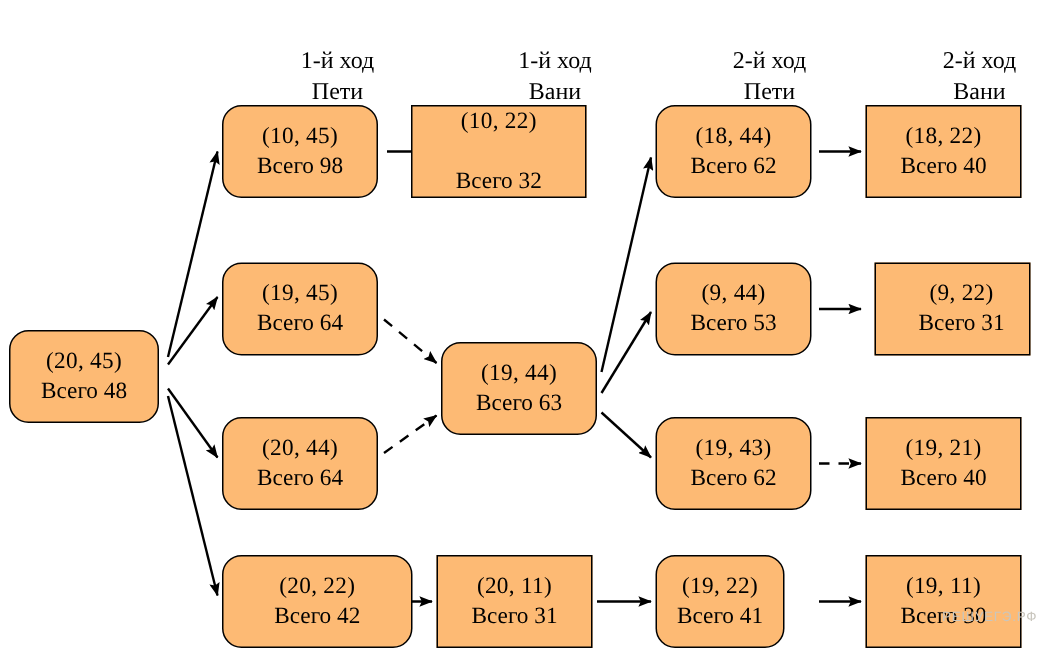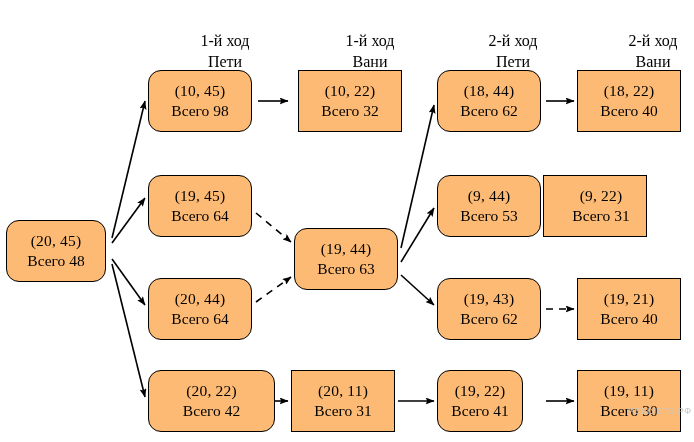--- a/index.html
+++ b/index.html
@@ -113,21 +113,21 @@
         <span class="ln">Всего 64</span>
       </div>
       <div class="node rounded" style="left: 148px; top: 278px; width: 104px; height: 62px;">
         <span class="ln ln1">(20, 44)</span>
         <span class="ln">Всего 64</span>
       </div>
       <div class="node rounded" style="left: 148px; top: 370px; width: 127px; height: 62px;">
         <span class="ln ln1">(20, 22)</span>
         <span class="ln">Всего 42</span>
       </div>
-      <div class="node rect" style="left: 298px; top: 70px; width: 104px; height: 62px;">
+      <div class="node rect" style="left: 274px; top: 70px; width: 117px; height: 62px; justify-content: space-between;">
         <span class="ln ln1">(10, 22)</span>
         <span class="ln">Всего 32</span>
       </div>
       <div class="node rounded" style="left: 294px; top: 228px; width: 104px; height: 62px;">
         <span class="ln ln1">(19, 44)</span>
         <span class="ln">Всего 63</span>
       </div>
       <div class="node rect" style="left: 291px; top: 370px; width: 104px; height: 62px;">
         <span class="ln ln1">(20, 11)</span>
         <span class="ln">Всего 31</span>
@@ -145,21 +145,21 @@
         <span class="ln">Всего 62</span>
       </div>
       <div class="node rounded" style="left: 437px; top: 370px; width: 86px; height: 62px;">
         <span class="ln ln1">(19, 22)</span>
         <span class="ln">Всего 41</span>
       </div>
       <div class="node rect" style="left: 577px; top: 70px; width: 104px; height: 62px;">
         <span class="ln ln1">(18, 22)</span>
         <span class="ln">Всего 40</span>
       </div>
-      <div class="node rect" style="left: 543px; top: 175px; width: 104px; height: 62px; padding-left: 12px;">
+      <div class="node rect" style="left: 583px; top: 175px; width: 104px; height: 62px; padding-left: 12px;">
         <span class="ln ln1">(9, 22)</span>
         <span class="ln">Всего 31</span>
       </div>
       <div class="node rect" style="left: 577px; top: 278px; width: 104px; height: 62px;">
         <span class="ln ln1">(19, 21)</span>
         <span class="ln">Всего 40</span>
       </div>
       <div class="node rect" style="left: 577px; top: 370px; width: 104px; height: 62px;">
         <span class="ln ln1">(19, 11)</span>
         <span class="ln">Всего 30</span>

